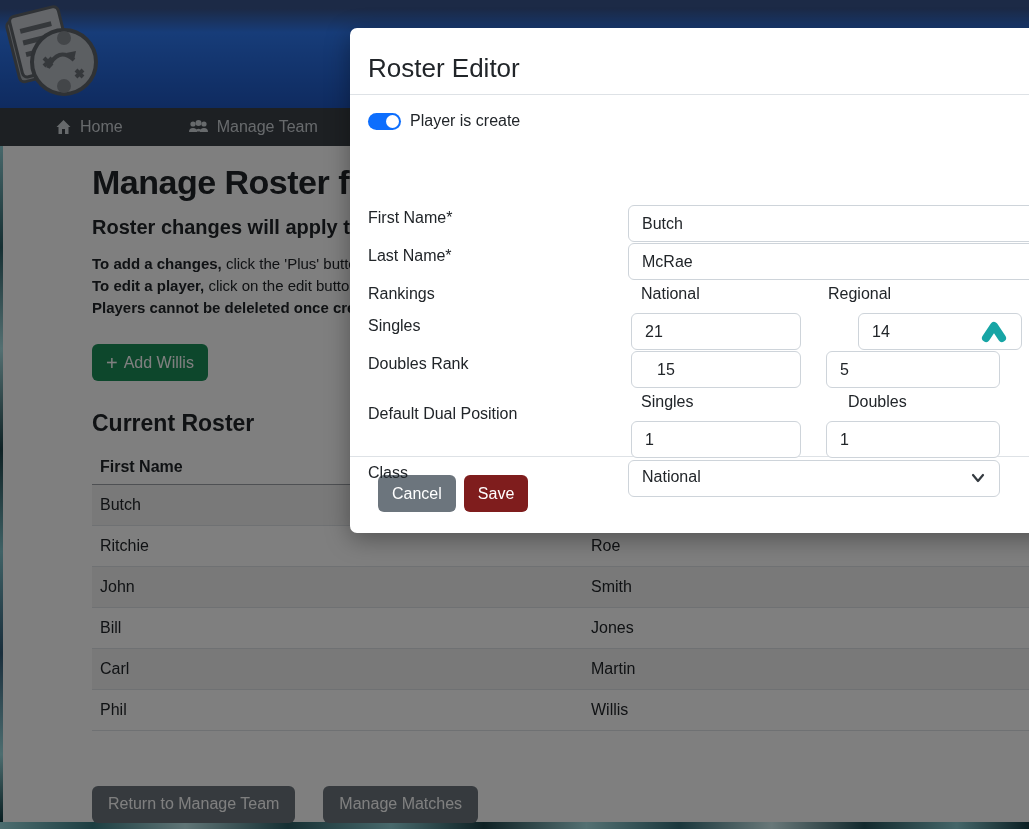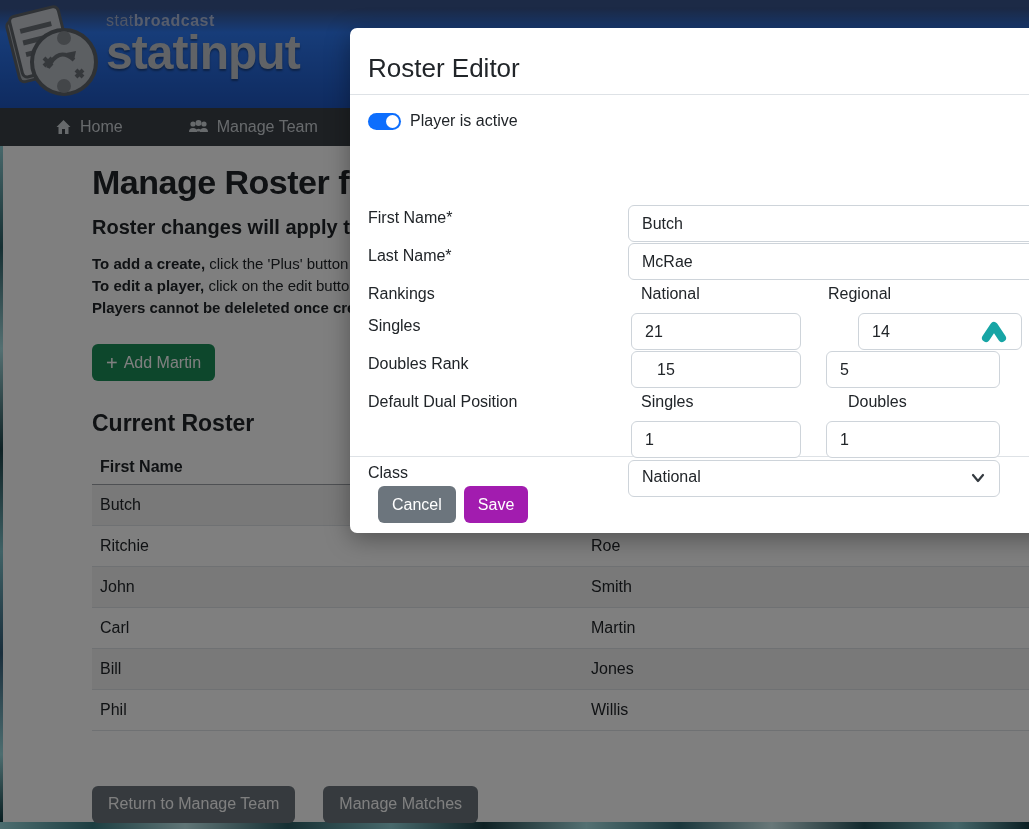--- a/index.html
+++ b/index.html
@@ -124,22 +124,22 @@
   .fake-select {
     position:absolute; height:37px; border:1px solid #ced4da; border-radius:6px;
     font-size:16px; color:#212529; padding:7px 13px; background:#fff; cursor:pointer;
   }
   .fake-select .caret { position:absolute; right:14px; top:12px; }
 
   .modal-footer {
     height:77px; border-top:1px solid #dee2e6; padding:18px 0 0 28px;
     display:flex; gap:8px;
   }
-  .modal-footer .btn { height:37px;margin-top:11px; }
-  .btn-primary { background:#a21caf; }
+  .modal-footer .btn { height:37px; }
+  .btn-primary { background:#7f1d1d; }
 </style>
 </head>
 <body>
 
 <div class="banner">
   <div class="brand">
     <svg class="brand-icon" viewBox="0 0 100 100">
       <g transform="rotate(-14 40 40)">
         <rect x="8" y="10" width="50" height="62" rx="5" fill="#aab0b6" stroke="#5f646b" stroke-width="3"></rect>
         <rect x="12" y="6" width="50" height="62" rx="5" fill="#c8ccd2" stroke="#5f646b" stroke-width="3"></rect>
@@ -148,24 +148,20 @@
         <line x1="20" y1="46" x2="52" y2="46" stroke="#6b7076" stroke-width="5"></line>
       </g>
       <circle cx="60" cy="58" r="32" fill="#b9bec5" stroke="#5f646b" stroke-width="4"></circle>
       <circle cx="60" cy="34" r="7" fill="#878c93"></circle>
       <circle cx="60" cy="82" r="7" fill="#878c93"></circle>
       <path d="M44 64 Q54 42 70 56" fill="none" stroke="#6b7076" stroke-width="4"></path>
       <path d="M70 56 l2 -9 l-10 2 z" fill="#6b7076"></path>
       <path d="M40 54 l8 8 M48 54 l-8 8" stroke="#6b7076" stroke-width="4"></path>
       <path d="M72 66 l7 7 M79 66 l-7 7" stroke="#6b7076" stroke-width="4"></path>
     </svg>
-    <div class="brand-text">
-      <div class="brand-small"><span>stat</span><b>broadcast</b></div>
-      <div class="brand-large">statinput</div>
-    </div>
   </div>
 </div>
 
 <div class="navbar">
   <div class="nav-item home">
     <svg width="17" height="16" viewBox="0 0 16 16" fill="#cfd4d9">
       <path d="M1 8 L8 1 L15 8 L13 8 L13 15 L9.5 15 L9.5 10 L6.5 10 L6.5 15 L3 15 L3 8 Z"></path>
     </svg>
     <span>Home</span>
   </div>
@@ -180,28 +176,28 @@
   </div>
 </div>
 
 <div class="left-strip"></div>
 <div class="bottom-strip"></div>
 
 <div class="content">
   <h1 class="page-title">Manage Roster fo</h1>
   <h2 class="page-subtitle">Roster changes will apply to</h2>
   <div class="instructions">
-    <p><b>To add a create,</b><span> click the 'Plus' button in</span></p>
+    <p><b>To add a changes,</b><span> click the 'Plus' button in</span></p>
     <p><b>To edit a player,</b><span> click on the edit button i</span></p>
     <p><b>Players cannot be deleleted once create</b><span></span></p>
   </div>
 
   <button class="btn btn-success">
     <span class="plus">+</span>
-    <span>Add Martin</span>
+    <span>Add Willis</span>
   </button>
 
   <h3 class="roster-heading">Current Roster</h3>
 
   <table class="roster">
     <thead>
       <tr>
         <th class="col-first">First Name</th>
         <th>Last Name</th>
       </tr>
@@ -213,26 +209,26 @@
         </tr>
       <tr>
           <td>Ritchie</td>
           <td>Roe</td>
         </tr>
       <tr>
           <td>John</td>
           <td>Smith</td>
         </tr>
       <tr>
+          <td>Bill</td>
+          <td>Jones</td>
+        </tr>
+      <tr>
           <td>Carl</td>
           <td>Martin</td>
-        </tr>
-      <tr>
-          <td>Bill</td>
-          <td>Jones</td>
         </tr>
       <tr>
           <td>Phil</td>
           <td>Willis</td>
         </tr>
     </tbody>
   </table>
 
   <div class="footer-buttons">
     <button class="btn btn-secondary">Return to Manage Team</button>
@@ -244,21 +240,21 @@
 
 <div class="modal">
   <div class="modal-header">
     <div class="modal-title">Roster Editor</div>
   </div>
 
   <div class="modal-body">
     <div class="switch">
         <div class="knob"></div>
       </div>
-    <div class="mb-abs" style="left:60px; top:17px;">Player is active</div>
+    <div class="mb-abs" style="left:60px; top:17px;">Player is create</div>
 
     <div class="mb-abs" style="left:18px; top:114px;">First Name*</div>
     <input class="tinput" style="left: 278px; top: 110px; width: 680px;" value="Butch">
 
     <div class="mb-abs" style="left:18px; top:152px;">Last Name*</div>
     <input class="tinput" style="left: 278px; top: 148px; width: 680px;" value="McRae">
 
     <div class="mb-abs" style="left:18px; top:190px;">Rankings</div>
     <div class="mb-abs" style="left:291px; top:190px;">National</div>
     <div class="mb-abs" style="left:478px; top:190px;">Regional</div>
@@ -269,21 +265,21 @@
       <input class="tinput" value="14" style="">
       <svg class="chev-teal" width="28" height="23" viewBox="0 0 28 23">
         <path d="M6 18 L14 6 L22 18" fill="none" stroke="#17a5a5" stroke-width="8" stroke-linecap="round" stroke-linejoin="round"></path>
       </svg>
     </div>
 
     <div class="mb-abs" style="left:18px; top:260px;">Doubles Rank</div>
     <input class="tinput" style="left: 281px; top: 256px; width: 170px; padding-left: 25px;" value="15">
     <input class="tinput" style="left: 476px; top: 256px; width: 174px;" value="5">
 
-    <div class="mb-abs" style="left:18px; top:298px;">Default Dual Position</div>
+    <div class="mb-abs" style="left:18px; top:310px;">Default Dual Position</div>
     <div class="mb-abs" style="left:291px; top:298px;">Singles</div>
     <div class="mb-abs" style="left:498px; top:298px;">Doubles</div>
 
     <input class="tinput" style="left: 281px; top: 326px; width: 170px;" value="1">
     <input class="tinput" style="left: 476px; top: 326px; width: 174px;" value="1">
 
     <div class="mb-abs" style="left:18px; top:369px;">Class</div>
     <div class="fake-select" style="left:278px; top:365px; width:372px;">
       <span>National</span>
       <svg class="caret" width="14" height="10" viewBox="0 0 14 10">

